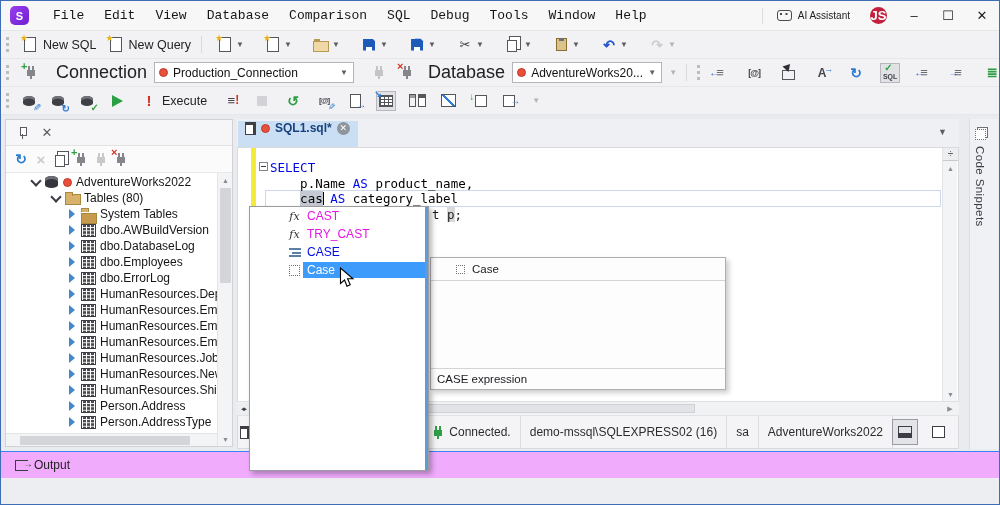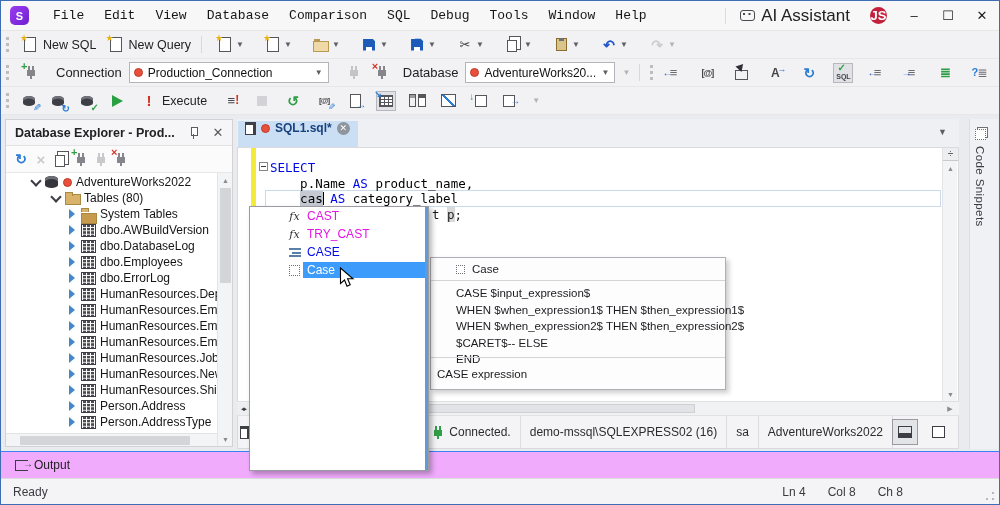--- a/index.html
+++ b/index.html
@@ -7,21 +7,21 @@
   body { font-family:"Liberation Sans", sans-serif; font-size:12px; color:#1a1a1a; }
   .window { position:relative; width:1000px; height:505px; background:#eceef1; border:1px solid #3e6db5; overflow:hidden; }
 
   
   .titlebar { position:absolute; left:0; top:0; width:100%; height:30px; background:#f7f7f8; display:flex; align-items:center; border-bottom:1px solid #e6e6e8; }
   .logo { width:19px; height:19px; margin-left:9px; border-radius:5px; background:linear-gradient(135deg,#9a3df0,#6f1fd0); color:#fff; font-weight:700; font-size:11px; display:flex; align-items:center; justify-content:center; }
   .menubar { display:flex; align-items:center; height:100%; margin-left:14px; }
   .menu-item { padding:0 10px; height:100%; display:flex; align-items:center; font-size:13px; color:#161616; cursor:default;font-family:Liberation Mono, monospace; }
   .tb-right { margin-left:auto; display:flex; align-items:center; height:100%; }
   .tb-div { width:1px; height:16px; background:#dcdcde; margin:0 8px; }
-  .ai-btn { display:flex; align-items:center; gap:6px; font-size:17px; color:#222; padding:0 6px; }
+  .ai-btn { display:flex; align-items:center; gap:6px; font-size:10px; color:#222; padding:0 6px; }
   .ai-ic { width:15px; height:11px; border:1.4px solid #4a4a50; border-radius:3px; position:relative; }
   .ai-ic::before { content:""; position:absolute; left:2px; top:2.4px; width:2px; height:2px; background:#4a4a50; box-shadow:5.5px 0 0 #4a4a50; }
   .avatar { width:17px; height:17px; border-radius:50%; background:#c2203c; color:#fff; font-size:13px; font-weight:700; display:flex; align-items:center; justify-content:center; margin:0 10px 0 14px; }
   .winbtn { width:34px; height:100%; display:flex; align-items:center; justify-content:center; font-size:13px; color:#1a1a1a; }
 
   
   .toolbar { position:absolute; left:0; width:100%; height:28px; background:#f2f2f4; display:flex; align-items:center; border-bottom:1px solid #e7e7ea; }
   .tb1 { top:30px; } .tb2 { top:58px; } .tb3 { top:86px; }
   .grip { width:3px; height:15px; border-left:3px dotted #bcbcc1; margin:0 7px 0 5px; flex:none; }
   .sep { width:1px; height:17px; background:#d9d9dc; margin:0 5px; flex:none; }
@@ -89,21 +89,21 @@
   [data-ic="layout"]::before { content:""; width:5px; height:11px; border:1px solid #55555c; margin-right:2px; background:linear-gradient(#9a9aa2 3px,transparent 3px); }
   [data-ic="layout"]::after { content:""; width:6px; height:11px; border:1px solid #55555c; background:linear-gradient(#55555c 3px,#fff 3px); }
   [data-ic="chart"]::before { content:""; width:13px; height:11px; border:1px solid #55555c; background:linear-gradient(45deg,transparent 42%,#2b7cd3 42%,#2b7cd3 58%,transparent 58%),#fff; }
   [data-ic="import"]::before { content:""; width:10px; height:10px; border:1px solid #55555c; background:#fff; margin-left:3px; }
   [data-ic="import"]::after { content:"↓"; position:absolute; left:-1px; top:-1px; color:#2f9e44; font-weight:800; font-size:10px; }
   [data-ic="export"]::before { content:""; width:10px; height:10px; border:1px solid #55555c; background:#fff; margin-right:3px; }
   [data-ic="export"]::after { content:"→"; position:absolute; right:-1px; top:3px; color:#2b7cd3; font-weight:800; font-size:10px; }
   .combo { height:21px; background:#fff; border:1px solid #b4b4ba; display:flex; align-items:center; padding:0 4px; gap:5px; flex:none; }
   .rdot { width:9px; height:9px; border-radius:50%; background:#e8503c; border:1px solid #c03a28; flex:none; }
   .combo .val { flex:1; font-size:12px; color:#111; white-space:nowrap; overflow:hidden; }
-  .tblabel { font-size:13px; color:#222; margin:0 7px; flex:none; }
+  .tblabel { font-size:18px; color:#222; margin:0 7px; flex:none; }
 
   
   .workspace { position:absolute; left:0; top:114px; width:100%; height:336px; background:#e9ebee; }
 
   
   .explorer { position:absolute; left:4px; top:4px; width:228px; height:328px; background:#fff; border:1px solid #d2d2d6; display:flex; flex-direction:column; }
   .exp-head { height:26px; background:#f6f6f8; border-bottom:1px solid #e3e3e6; display:flex; align-items:center; padding:0 6px 0 9px; }
   .exp-title { font-size:12.5px; font-weight:700; color:#222; flex:1; white-space:nowrap; overflow:hidden; }
   .pin-ic { width:16px; height:16px; position:relative; margin-right:8px; }
   .pin-ic::before { content:""; position:absolute; left:5px; top:2px; width:5px; height:7px; border:1px solid #5a5a60; background:#fff; }
@@ -206,21 +206,21 @@
   .citem[data-kind="function"] .clabel { color:#e316e3; }
   .citem[data-kind="keyword"] .clabel { color:#0009e6; }
   .citem[data-kind="snippet"] .clabel { color:#2f2f35; }
   .citem[data-selected="true"] .clabel { background:#3d9bfc; color:#fff; }
 
   .sniptip { position:absolute; left:429px; top:256px; width:296px; height:133px; background:#fdfdfe; border:1px solid #aeaeb4; box-shadow:3px 3px 5px rgba(0,0,0,.2); z-index:39; font-size:11.5px; color:#1c1c20; }
   .stip-head { height:23px; display:flex; align-items:center; gap:7px; padding-left:25px; border-bottom:1px solid #d4d4d8; }
   .stip-icon { width:9px; height:9px; border:1px dotted #6f6f76; background:#fff; flex:none; }
   .stip-body { padding:4px 0 0 25px; }
   .stip-line { line-height:16.5px; white-space:nowrap; }
-  .stip-foot { position:absolute; left:0; bottom:0; width:100%; height:32px; border-top:1px solid #d4d4d8; display:flex; align-items:center; padding-left:6px; }
+  .stip-foot { position:absolute; left:0; bottom:0; width:100%; height:21px; border-top:1px solid #d4d4d8; display:flex; align-items:center; padding-left:6px; }
 
   .cursor { position:absolute; left:338px; top:266px; z-index:60; }
 </style>
 </head>
 <body>
 
 <div class="window">
 
   <div class="titlebar">
     <div class="logo">S</div>
@@ -412,21 +412,20 @@
 
         <span class="ic" data-ic="export"></span>
       </span>
     <span class="dd" data-disabled="true" style="margin-left:12px;">▼</span>
   </div>
 
   <div class="workspace">
 
     <div class="explorer">
       <div class="exp-head">
-        <span class="exp-title">Database Explorer - Prod...</span>
         <span class="pin-ic"></span>
         <span class="x-ic">✕</span>
       </div>
       <div class="exp-tools">
 
           <span class="ic" data-ic="refresh"></span>
 
           <span class="ic" data-ic="close-x" data-disabled="true"></span>
 
           <span class="ic" data-ic="copy"></span>
@@ -631,29 +630,20 @@
     </div>
   </div>
 
   <div class="outputrow">
     <div class="outtab">
       <span class="out-ic"></span>
       <span>Output</span>
     </div>
   </div>
 
-  <div class="statusbar">
-    <span class="sb-ready">Ready</span>
-    <span class="sb-pos">
-      <span>Ln 4</span>
-      <span>Col 8</span>
-      <span>Ch 8</span>
-    </span>
-    <span class="sb-grip"></span>
-  </div>
 
   <div class="completion">
 
       <div class="citem" data-kind="function">
         <span class="cicon"></span>
         <span class="clabel">CAST</span>
       </div>
 
       <div class="citem" data-kind="function">
         <span class="cicon"></span>
@@ -669,32 +659,20 @@
         <span class="cicon"></span>
         <span class="clabel">Case</span>
       </div>
     </div>
 
   <div class="sniptip">
     <div class="stip-head">
       <span class="stip-icon"></span>
       <span>Case</span>
     </div>
-    <div class="stip-body">
-
-        <div class="stip-line">CASE $input_expression$</div>
-
-        <div class="stip-line">WHEN $when_expression1$ THEN $then_expression1$</div>
-
-        <div class="stip-line">WHEN $when_expression2$ THEN $then_expression2$</div>
-
-        <div class="stip-line">$CARET$-- ELSE</div>
-
-        <div class="stip-line">END</div>
-      </div>
     <div class="stip-foot">
       <span>CASE expression</span>
     </div>
   </div>
 
   <div class="cursor">
     <svg width="17" height="23" viewBox="0 0 17 23">
         <path d="M1.5 1 L1.5 16.5 L5.5 13 L8 19.2 L11.2 17.8 L8.6 11.8 L14 11.8 Z" fill="#fff" stroke="#000" stroke-width="1.1"></path>
       </svg>
   </div>

